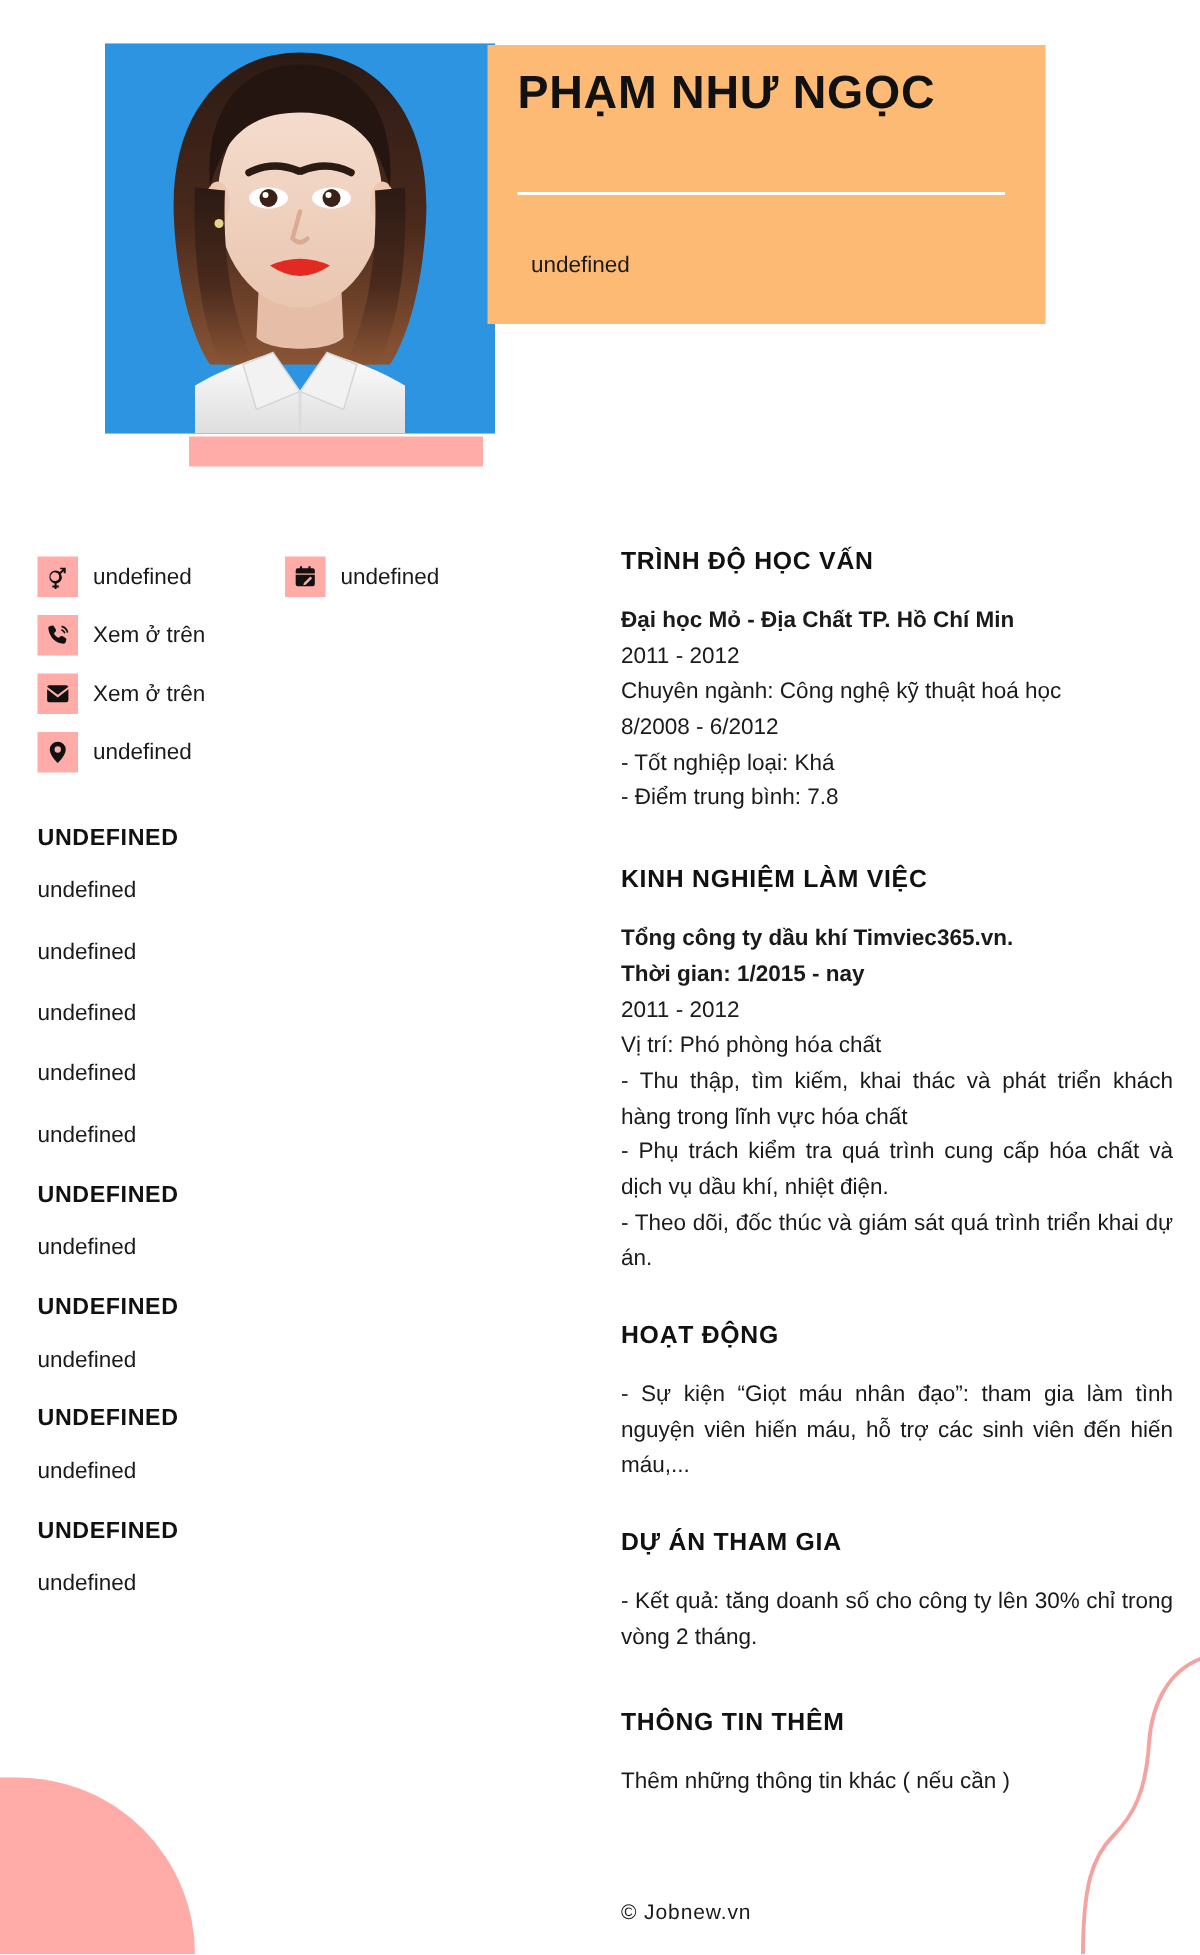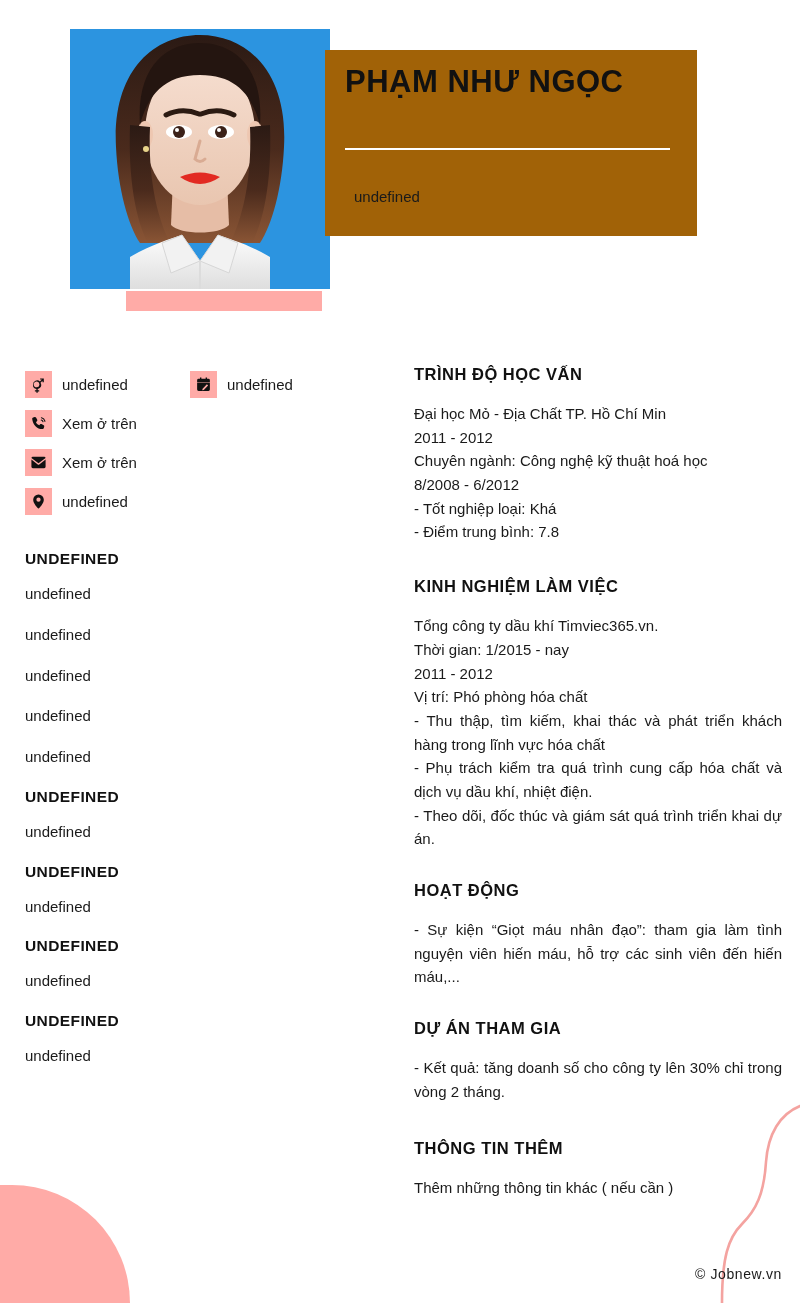--- a/index.html
+++ b/index.html
@@ -56,22 +56,21 @@
     width: 196px;
     height: 20px;
     background: #ffaba7;
   }
   .header-band {
     position: absolute;
     left: 325px;
     top: 30px;
     width: 372px;
     height: 186px;
-    background: #a16207;
-    margin-top: 20px;
+    background: #fdba74;
   }
   .name {
     position: absolute;
     left: 20px;
     top: 14px;
     font-size: 31px;
     font-weight: bold;
     letter-spacing: .5px;
     color: #111;
     white-space: nowrap;
@@ -172,29 +171,29 @@
     font-weight: bold;
     letter-spacing: .5px;
     color: #111;
     margin-bottom: 18px;
   }
   .rline {
     font-size: 15px;
     line-height: 1.58;
     color: #1a1a1a;
   }
-  .rline.b { font-weight: normal; }
+  .rline.b { font-weight: bold; }
   .rline.just { text-align: justify; }
 
   .footer {
     position: absolute;
     left: 414px;
     top: 1266px;
     width: 368px;
-    text-align: right;
+    text-align: left;
     font-size: 14px;
     color: #1a1a1a;
     letter-spacing: .6px;
   }
 </style>
 </head>
 <body>
 
 <div class="page">
 

